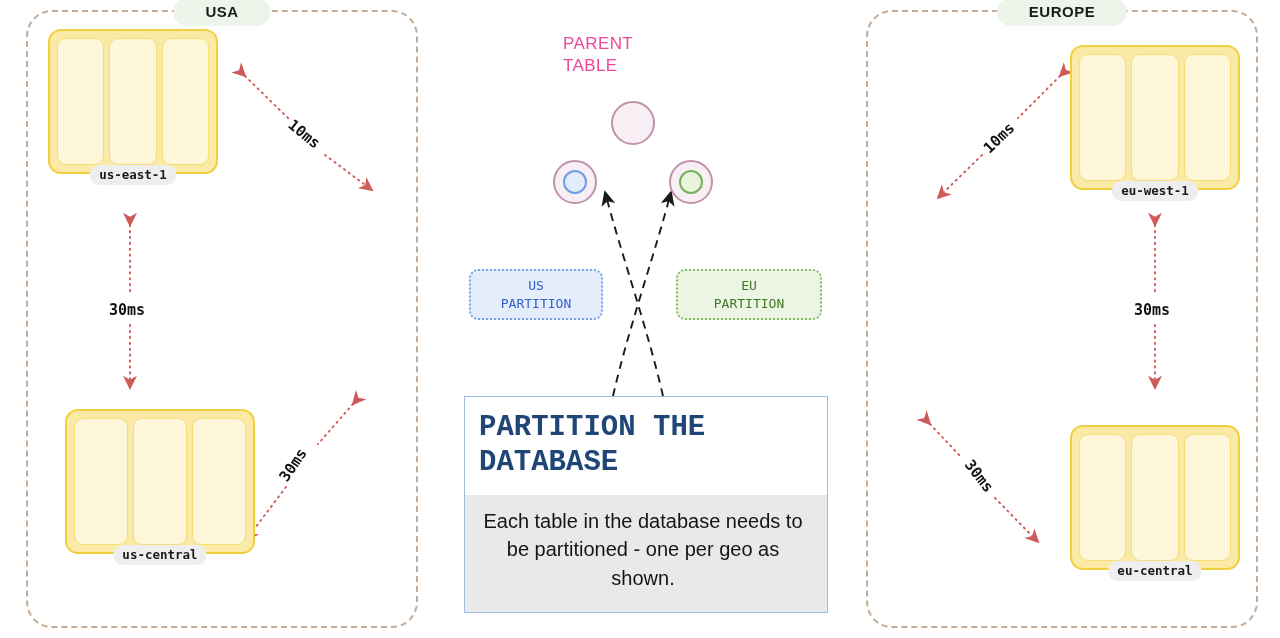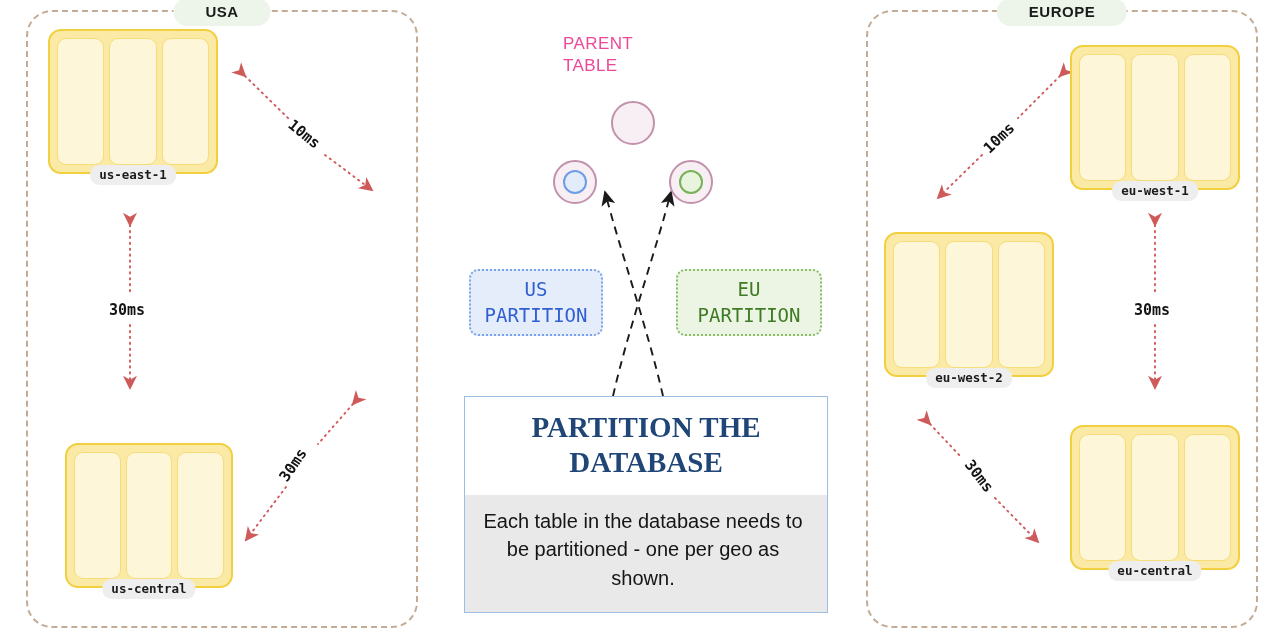--- a/index.html
+++ b/index.html
@@ -140,21 +140,21 @@
   .node-inner.eu {
     background: #e8f4de;
     border: 2px solid #76b257;
   }
 
   .partition-tag {
     position: absolute;
     box-sizing: border-box;
     text-align: center;
     font-family: "DejaVu Sans Mono", monospace;
-    font-size: 19px;
+    font-size: 13px;
     line-height: 1.35;
     padding: 6px 8px;
     border-radius: 9px;
     white-space: pre-line;
   }
   .partition-tag.us {
     background: #e5ecfa;
     border: 2px dotted #7aa2e8;
     color: #2f5fd0;
   }
@@ -169,25 +169,25 @@
     position: absolute;
     box-sizing: border-box;
     border: 1.5px solid #9dbde2;
     background: #ffffff;
     display: flex;
     flex-direction: column;
   }
   .callout-head {
     background: #ffffff;
     color: #1f4677;
-    font-family: Liberation Serif, serif;
+    font-family: Liberation Mono, monospace;
     font-weight: bold;
     font-size: 29px;
     line-height: 1.22;
-    text-align: center;
+    text-align: left;
     padding: 13px 14px 14px 14px;
     white-space: pre-line;
   }
   .callout-body {
     background: #e9e9e9;
     color: #151515;
     font-size: 20px;
     line-height: 1.42;
     text-align: center;
     padding: 12px 18px 14px 12px;
@@ -250,21 +250,21 @@
   <div class="rack" style="left:48px; top:29px; width:170px; height:145px;">
     <div class="rack-body">
       <div class="rack-slot"></div>
       <div class="rack-slot"></div>
       <div class="rack-slot"></div>
     </div>
     <div class="rack-label">us-east-1</div>
   </div>
 
 
-  <div class="rack" style="left:65px; top:443px; width:168px; height:145px;">
+  <div class="rack" style="left:65px; top:409px; width:190px; height:145px;">
     <div class="rack-body">
       <div class="rack-slot"></div>
       <div class="rack-slot"></div>
       <div class="rack-slot"></div>
     </div>
     <div class="rack-label">us-central</div>
   </div>
 
   <div class="lat-label" style="left:283px; top:124px; transform:rotate(39deg); transform-origin:center;">10ms</div>
   <div class="lat-label" style="left:106px; top:300px;">30ms</div>
@@ -301,28 +301,20 @@
 
   <div class="rack" style="left:1070px; top:45px; width:170px; height:145px;">
     <div class="rack-body">
       <div class="rack-slot"></div>
       <div class="rack-slot"></div>
       <div class="rack-slot"></div>
     </div>
     <div class="rack-label">eu-west-1</div>
   </div>
 
-  <div class="rack" style="left:884px; top:232px; width:170px; height:145px;">
-    <div class="rack-body">
-      <div class="rack-slot"></div>
-      <div class="rack-slot"></div>
-      <div class="rack-slot"></div>
-    </div>
-    <div class="rack-label">eu-west-2</div>
-  </div>
 
   <div class="rack" style="left:1070px; top:425px; width:170px; height:145px;">
     <div class="rack-body">
       <div class="rack-slot"></div>
       <div class="rack-slot"></div>
       <div class="rack-slot"></div>
     </div>
     <div class="rack-label">eu-central</div>
   </div>
 

